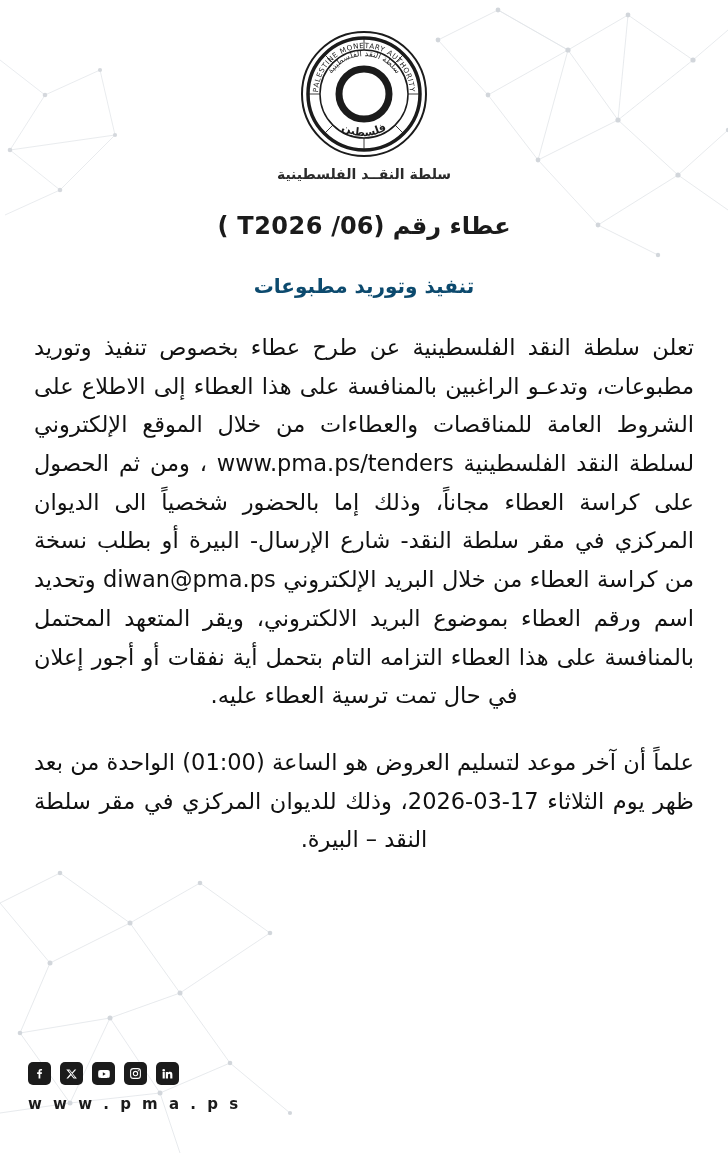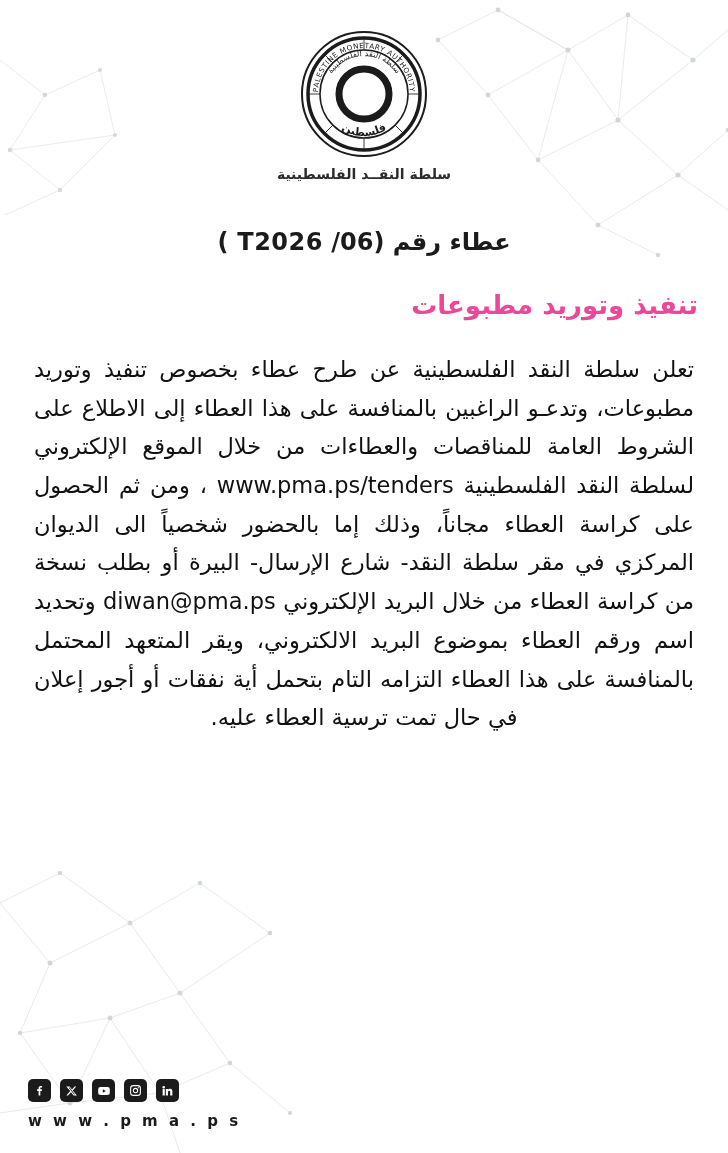--- a/index.html
+++ b/index.html
@@ -50,60 +50,59 @@
     letter-spacing: 2px;
     color: #2b2b2b;
     font-family: "DejaVu Sans", sans-serif;
     font-weight: 600;
     direction: rtl;
   }
 
   
   .content {
     position: absolute;
-    top: 228px;
+    top: 212px;
     left: 30px;
     right: 30px;
     text-align: center;
     direction: rtl;
   }
   .tender-no {
     font-size: 24px;
     font-weight: 700;
     color: #1b1b1b;
     letter-spacing: 0.5px;
     margin-bottom: 34px;
   }
   .tender-title {
-    font-size: 26px;
+    font-size: 20px;
     font-weight: 800;
-    color: #ec4899;
+    color: #0c4a6e;
     margin-bottom: 30px;
-    text-align: right;
   }
   .para {
     font-size: 22.5px;
     line-height: 1.72;
     color: #111111;
     text-align: justify;
     text-align-last: center;
     font-weight: 400;
     direction: rtl;
     padding: 0 4px;
   }
   .para.second {
     margin-top: 28px;
     text-align: justify;
     text-align-last: center;
   }
 
   
   .footer {
     position: absolute;
-    bottom: 23px;
+    bottom: 40px;
     left: 28px;
     direction: ltr;
     text-align: left;
   }
   .social-row {
     display: flex;
     gap: 9px;
     align-items: center;
     margin-bottom: 10px;
   }
@@ -234,20 +233,21 @@
         </text>
       </svg>
     </div>
     <div class="logo-caption">سلطة النقــد الفلسطينية</div>
   </div>
 
   <div class="content">
     <div class="tender-no">عطاء رقم (06/ T2026 )</div>
     <div class="tender-title">تنفيذ وتوريد مطبوعات</div>
     <p class="para">تعلن سلطة النقد الفلسطينية عن طرح عطاء بخصوص تنفيذ وتوريد مطبوعات، وتدعـو الراغبين بالمنافسة على هذا العطاء إلى الاطلاع على الشروط العامة للمناقصات والعطاءات من خلال الموقع الإلكتروني لسلطة النقد الفلسطينية www.pma.ps/tenders ، ومن ثم الحصول على كراسة العطاء مجاناً، وذلك إما بالحضور شخصياً الى الديوان المركزي في مقر سلطة النقد- شارع الإرسال- البيرة أو بطلب نسخة من كراسة العطاء من خلال البريد الإلكتروني diwan@pma.ps وتحديد اسم ورقم العطاء بموضوع البريد الالكتروني، ويقر المتعهد المحتمل بالمنافسة على هذا العطاء التزامه التام بتحمل أية نفقات أو أجور إعلان في حال تمت ترسية العطاء عليه.</p>
+    <p class="para second">علماً أن آخر موعد لتسليم العروض هو الساعة (01:00) الواحدة من بعد ظهر يوم الثلاثاء 17-03-2026، وذلك للديوان المركزي في مقر سلطة النقد – البيرة.</p>
   </div>
 
   <div class="footer">
     <div class="social-row">
       <span class="sico">
         <svg width="13" height="13" viewBox="0 0 24 24" fill="#ffffff">
             <path d="M13.5 21v-8h2.7l.4-3.1h-3.1V7.9c0-.9.25-1.5 1.55-1.5h1.65V3.6c-.29-.04-1.27-.12-2.4-.12-2.38 0-4 1.45-4 4.12V9.9H7.6V13h2.7v8h3.2z"></path>
           </svg>
       </span>
       <span class="sico">

